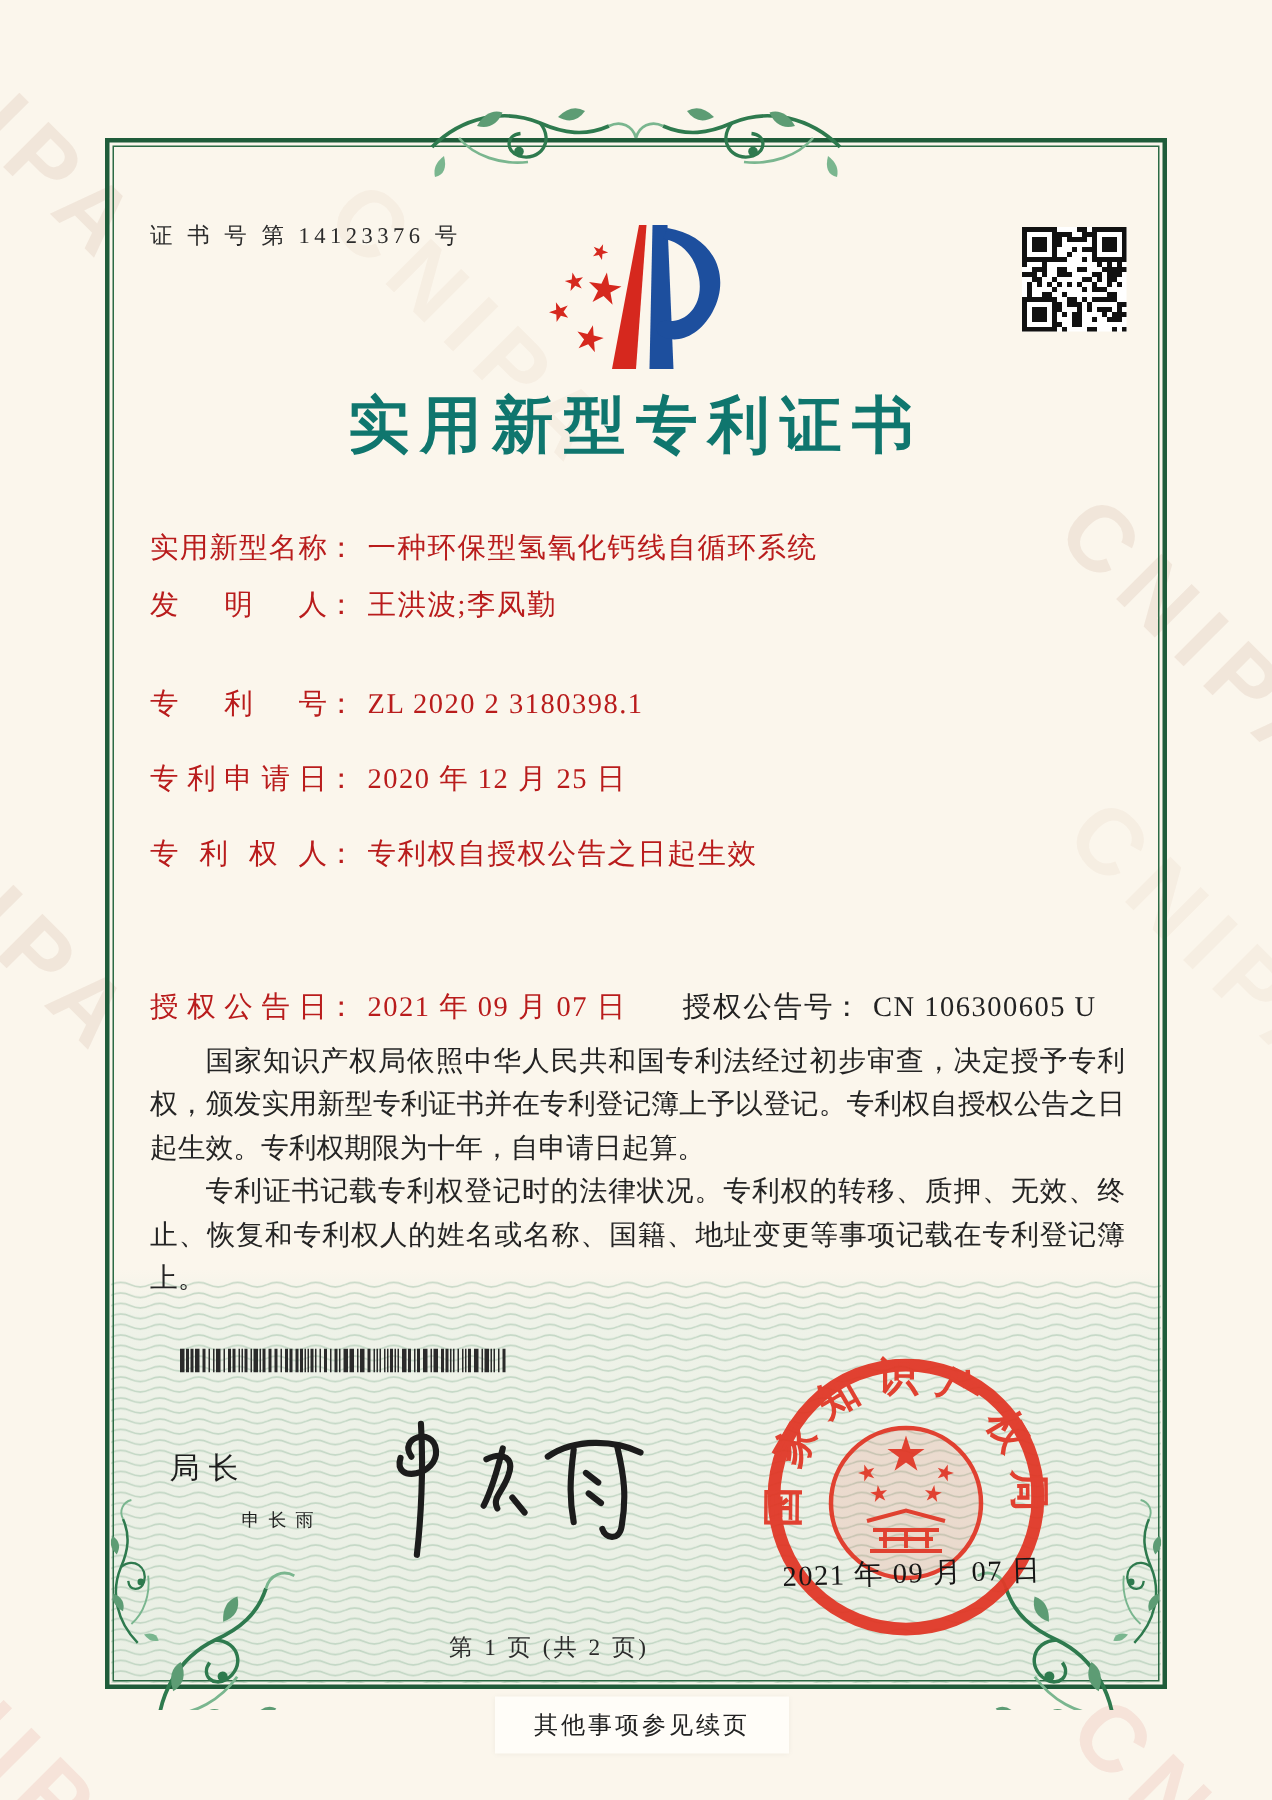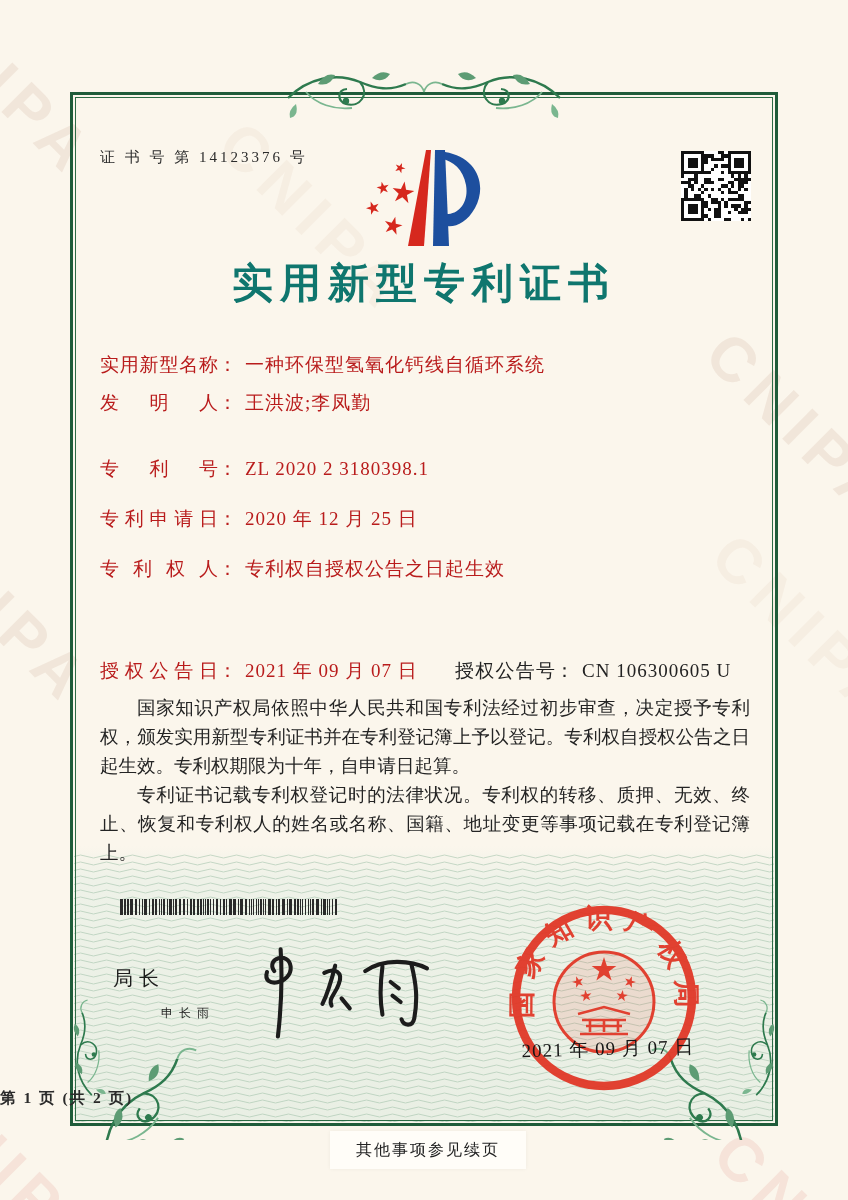--- a/index.html
+++ b/index.html
@@ -36,22 +36,22 @@
              line-height:29px;text-align:justify;color:#242424;}
   .body-text p{margin:0;text-indent:2em;}
   
   .barcode{position:absolute;left:120px;top:899px;width:218px;height:16px;}
   .signer-title{position:absolute;left:113px;top:965px;font-size:20px;letter-spacing:6px;color:#1d1d1d;}
   .signer-name{position:absolute;left:113px;top:1005px;font-size:12px;letter-spacing:6px;color:#1d1d1d;margin-left:48px;}
   .signature{position:absolute;left:242px;top:942px;width:210px;height:100px;}
   .seal{position:absolute;left:508px;top:902px;width:192px;height:192px;}
   .seal-date{position:absolute;left:518px;top:1036px;width:180px;text-align:center;
              font-size:19px;color:#161616;letter-spacing:1px;transform:rotate(-1.5deg);}
-  .page-info{position:absolute;left:0;top:1088px;width:732px;
-             font-size:15.5px;letter-spacing:2px;color:#2b2b2b;font-weight:bold;}
+  .page-info{position:absolute;left:0;top:1088px;width:732px;text-align:center;
+             font-size:15.5px;letter-spacing:2px;color:#2b2b2b;}
   .cont-note{position:absolute;left:330px;top:1131px;width:196px;height:38px;background:#fffdf8;
              box-shadow:0 0 4px rgba(0,0,0,.05);display:flex;align-items:center;justify-content:center;
              font-size:16px;letter-spacing:2px;color:#222;text-align:right;}
   
   .orn{position:absolute;pointer-events:none;}
 </style>
 </head>
 <body>
 
 <div class="page">

